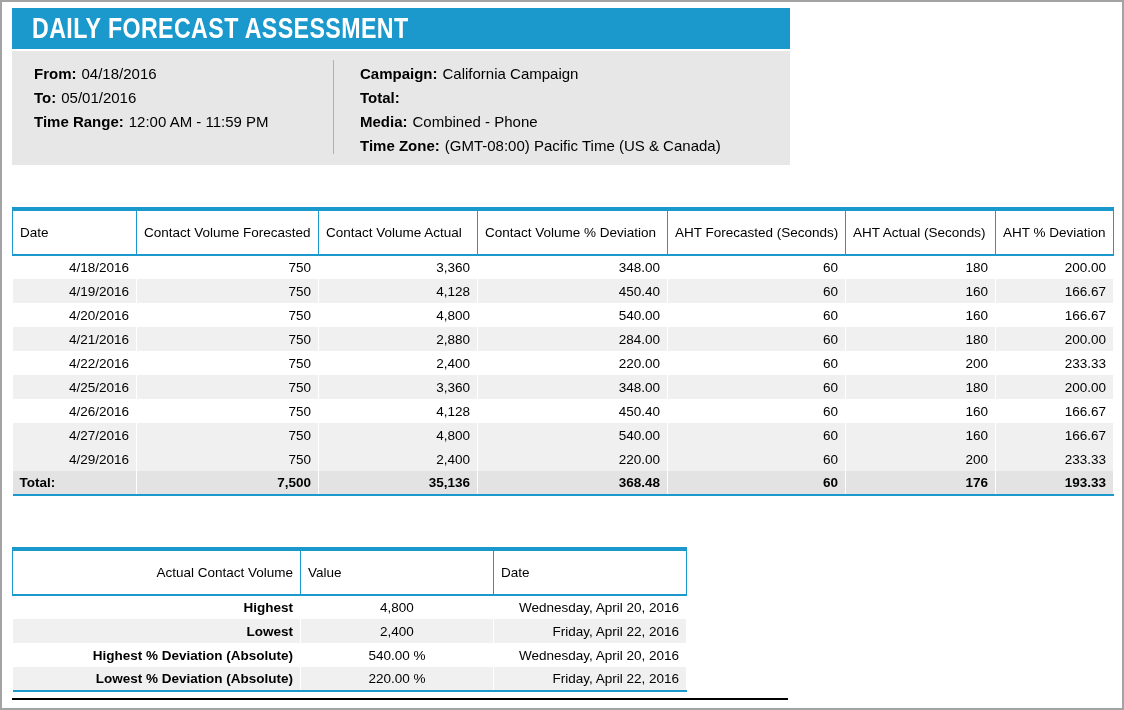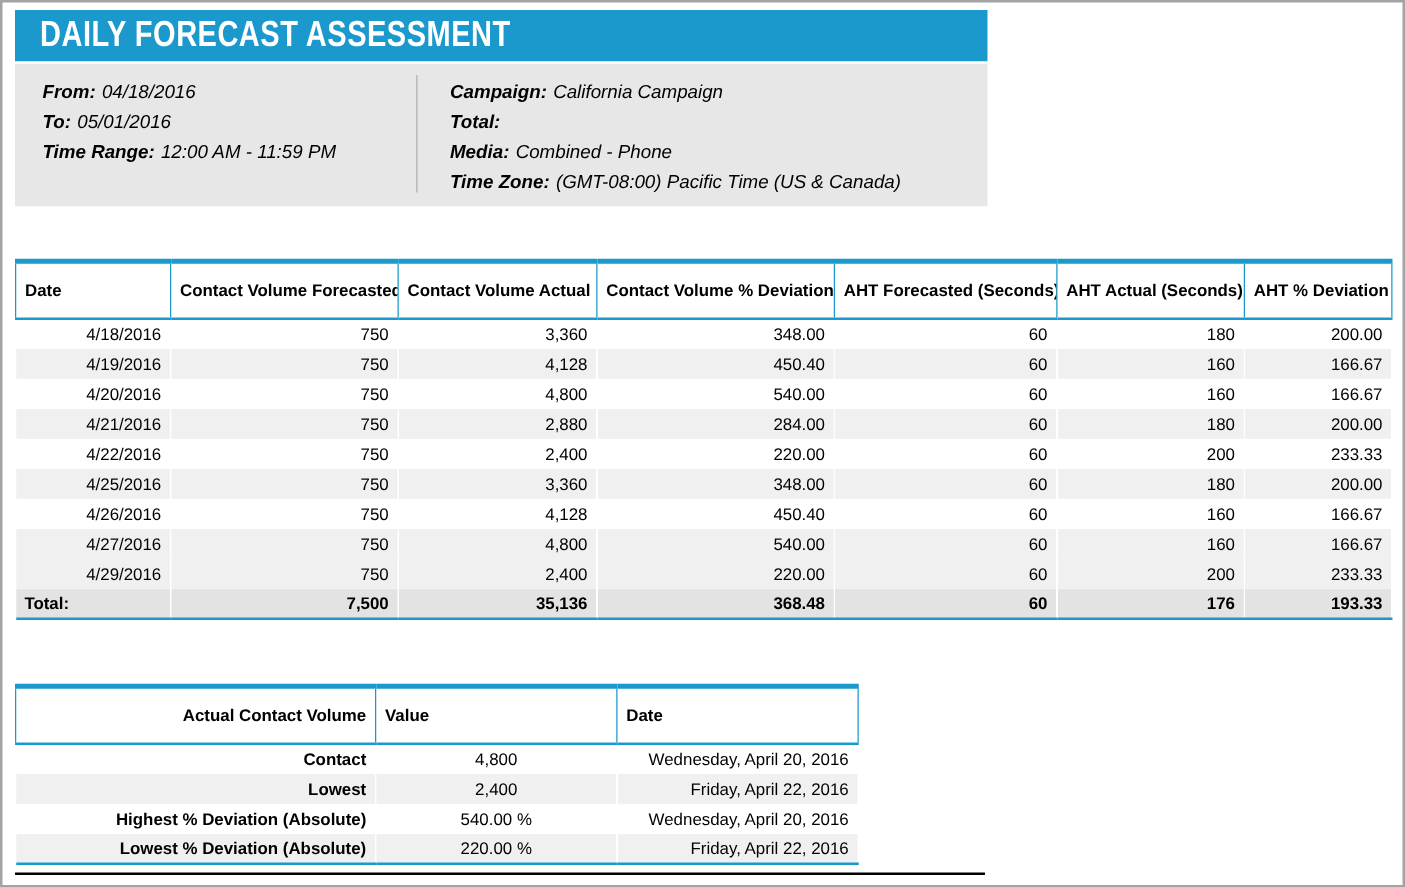--- a/index.html
+++ b/index.html
@@ -9,32 +9,32 @@
           border:2px solid #a3a3a3; overflow:hidden; }
 
   
   .titlebar { position:absolute; left:10px; top:6px; width:778px; height:41px;
               background:var(--accent); line-height:41px; padding-left:20px; white-space:nowrap; }
   .title-text { display:inline-block; transform:scaleX(0.8); transform-origin:0 50%;
                 color:#fff; font-size:29px; font-weight:bold; letter-spacing:.5px; }
 
   
   .infopanel { position:absolute; left:10px; top:49px; width:778px; height:114px;
-               background:var(--panel); font-size:15px;font-style:italic; }
+               background:var(--panel); font-size:15px; }
   .info-col { position:absolute; top:11px; }
   .info-col.left { left:22px; }
   .info-col.right { left:348px; }
   .iline { line-height:24px; white-space:nowrap; }
   .ilbl { font-weight:bold; margin-right:5px; }
   .idivider { position:absolute; left:321px; top:9px; width:1px; height:94px; background:#b0b0b0; }
 
   
   table.rpt { border-collapse:collapse; table-layout:fixed; position:absolute; }
   table.rpt th { background:#fff; border:1px solid var(--accent); border-top:4px solid var(--accent);
-                 border-bottom:2px solid var(--accent); font-weight:bold; text-align:left;
+                 border-bottom:2px solid var(--accent); font-weight:normal; text-align:left;
                  padding:0 7px; height:46px; font-size:13.5px; overflow:hidden; white-space:nowrap; }
   table.rpt td { height:24px; padding:0 7px; font-size:13.5px; text-align:right;
                  border-right:1px solid #fff; overflow:hidden; white-space:nowrap; }
   table.rpt tr.stripe td { background:var(--stripe);margin-top:20px; }
   table.rpt tr.total td { background:var(--totalbg); font-weight:bold; border-bottom:2px solid var(--accent); }
   table.rpt tr.total td:first-child { text-align:left; }
   table.rpt tr.lastrow td { border-bottom:2px solid var(--accent); }
 
   #maintable { left:10px; top:205px; width:1101px; }
   #sumtable  { left:10px; top:545px; width:674px; }
@@ -206,21 +206,21 @@
     </colgroup>
     <thead>
       <tr>
         <th class="ar">Actual Contact Volume</th>
         <th>Value</th>
         <th>Date</th>
       </tr>
     </thead>
     <tbody>
       <tr>
-        <td class="c1">Contact</td>
+        <td class="c1">Highest</td>
         <td class="c2">4,800</td>
         <td class="c3">Wednesday, April 20, 2016</td>
       </tr>
       <tr class="stripe">
         <td class="c1">Lowest</td>
         <td class="c2">2,400</td>
         <td class="c3">Friday, April 22, 2016</td>
       </tr>
       <tr>
         <td class="c1">Highest % Deviation (Absolute)</td>

